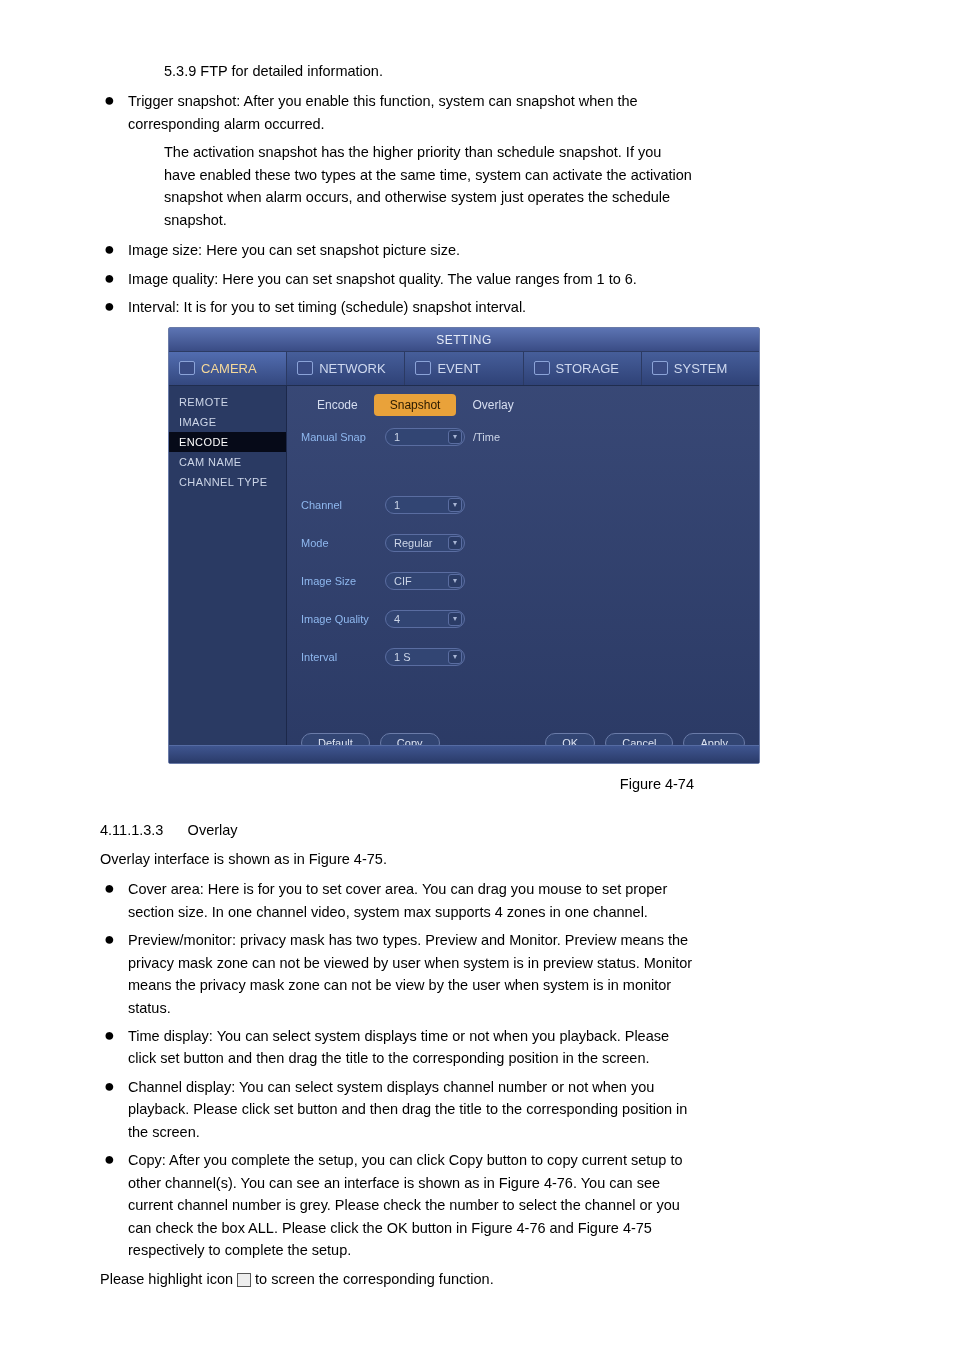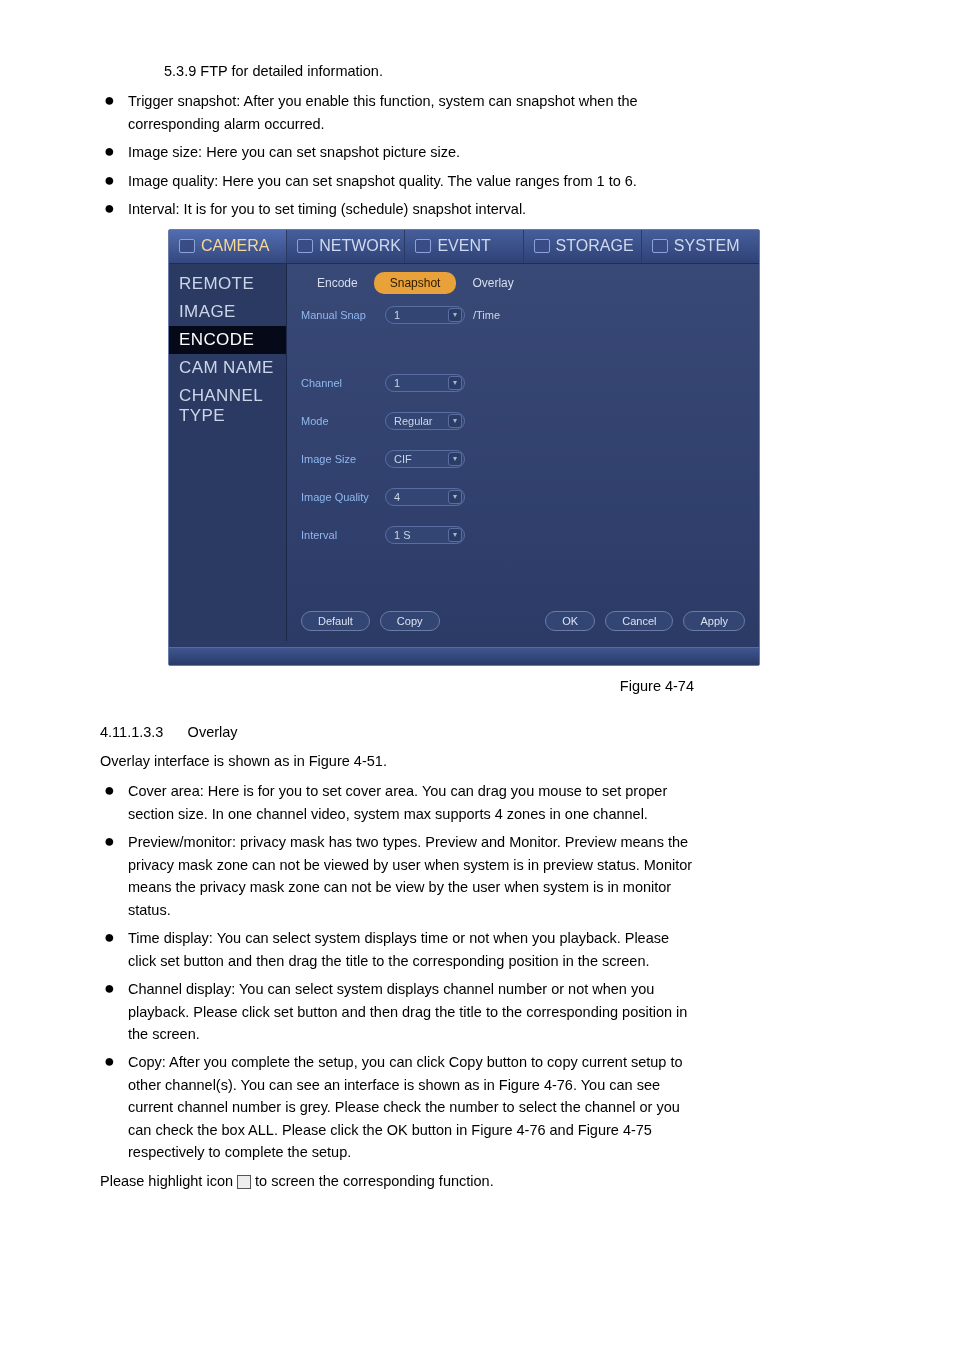--- a/index.html
+++ b/index.html
@@ -6,33 +6,33 @@
   html, body { width: 954px; height: 1350px; background: #fff; font-family: Arial, sans-serif; font-size: 14px; color: #000; }
   .page { width: 774px; height: 1350px; position: relative; padding: 60px 80px 40px 100px; }
   .body-text { line-height: 1.55; font-size: 14.5px; }
   .indent { margin-left: 64px; }
   ul.bullets { list-style: none; padding: 0; margin: 0; }
   ul.bullets > li { display: flex; align-items: flex-start; margin-bottom: 6px; }
   ul.bullets > li .dot { width: 28px; flex: none; font-size: 18px; line-height: 1.2; text-align: left; padding-left: 4px; }
   ul.bullets > li .txt { flex: 1; }
   .screenshot-wrap { margin: 8px 0 12px 68px; width: 592px; height: 437px; border: 1px solid #6a7ba8; background: linear-gradient(#3a4a78,#2b3a65); font-size: 11px; color: #cdd6e8; position: relative; border-radius: 2px; }
   .titlebar { height: 24px; background: linear-gradient(#5c74b3,#3a4c85); border-bottom: 1px solid #2c3b63; text-align: center; line-height: 24px; font-size: 12px; color: #e6ecf8; letter-spacing: 0.5px; }
-  .navtabs { height: 34px; background: linear-gradient(#465e9a,#2f4277); border-bottom: 1px solid #202d4e; display:flex; align-items:center; font-size: 16px; }
+  .navtabs { height: 34px; background: linear-gradient(#465e9a,#2f4277); border-bottom: 1px solid #202d4e; display:flex; align-items:center; font-size: 13px; }
   .navtab { flex:1; display:flex; align-items:center; justify-content:flex-start; padding-left:10px; gap:6px; color:#cfd9ef; border-right: 1px solid #2b3a63; height:100%; }
   .navtab:last-child { border-right:none; }
   .navtab.active { background: linear-gradient(#526db0,#34487f); color:#f5d89a; }
   .navicon { width:16px; height:14px; border:1px solid #8ba3d8; background:#3a4c85; border-radius:2px; display:inline-block; flex:none; }
   .shot-body { display:flex; height: calc(100% - 58px); }
   .sidebar { width:118px; background:#2a3a63; border-right:1px solid #1c284a; padding:6px 0; }
-  .sideitem { padding:4px 10px; color:#cdd6e8; font-size:17px; letter-spacing:0.4px; }
+  .sideitem { padding:4px 10px; color:#cdd6e8; font-size:11px; letter-spacing:0.4px; }
   .sideitem.active { background:#060a18; color:#fff; }
   .content { flex:1; padding:8px 14px 10px 14px; display:flex; flex-direction:column; }
   .subtabs { display:flex; gap:0; margin-bottom:12px; }
   .subtab { padding:4px 16px; font-size:12px; color:#d6def0; border-radius:4px; }
-  .subtab.active { background:#e9a23a; color:#2a1a00;border-radius:10px; }
+  .subtab.active { background:#e9a23a; color:#2a1a00; }
   .formrows { display:flex; flex-direction:column; gap:20px; }
   .frow { display:flex; align-items:center; gap:8px; font-size:11px; }
   .frow .label { width:76px; color:#8fb8ef; }
   .dd { height:18px; background:#324573; border:1px solid #5a6da1; border-radius:9px; color:#cdd6e8; display:flex; align-items:center; padding:0 6px 0 8px; font-size:11px; position:relative; }
   .dd.w80 { width:80px; }
   .dd .arrow { position:absolute; right:2px; top:1px; width:14px; height:14px; border:1px solid #5a6da1; border-radius:3px; background:#2b3c66; display:flex; align-items:center; justify-content:center; font-size:8px; color:#a8b5d4; }
   .btnrow { margin-top:auto; display:flex; gap:10px; align-items:center; padding-top:10px; }
   .btnrow .spacer { flex:1; }
   .btn { height:20px; padding:0 16px; border:1px solid #6a7ba8; border-radius:10px; background:#324573; color:#dbe2f2; font-size:11px; display:flex; align-items:center; justify-content:center; }
   .bottombar { position:absolute; bottom:0; left:0; right:0; height:18px; background:linear-gradient(#3f5590,#2a3b69); border-top:1px solid #556ba3; }
@@ -48,37 +48,39 @@
 
   <div class="body-text indent plain">5.3.9 FTP for detailed information.</div>
 
   <ul class="bullets indent body-text">
     <li>
       <span class="dot">●</span>
       <span class="txt">Trigger snapshot: After you enable this function, system can snapshot when the corresponding alarm occurred.</span>
     </li>
   </ul>
 
+  <div class="body-text indent plain">The activation snapshot has the higher priority than schedule snapshot. If you have enabled these two types at the same time, system can activate the activation snapshot when alarm occurs, and otherwise system just operates the schedule snapshot.</div>
 
   <ul class="bullets indent body-text">
     <li>
       <span class="dot">●</span>
       <span class="txt">Image size: Here you can set snapshot picture size.</span>
     </li>
     <li>
       <span class="dot">●</span>
       <span class="txt">Image quality: Here you can set snapshot quality. The value ranges from 1 to 6.</span>
     </li>
     <li>
       <span class="dot">●</span>
       <span class="txt">Interval: It is for you to set timing (schedule) snapshot interval.</span>
     </li>
   </ul>
 
   <div class="screenshot-wrap">
+    <div class="titlebar">SETTING</div>
     <div class="navtabs">
       <div class="navtab active">
         <span class="navicon"></span>
         <span>CAMERA</span>
       </div>
       <div class="navtab">
         <span class="navicon"></span>
         <span>NETWORK</span>
       </div>
       <div class="navtab">
@@ -172,21 +174,21 @@
   </div>
 
   <div class="figcap">Figure 4-74</div>
 
   <h4>
     <span class="sec-num">4.11.1.3.3</span>
     &nbsp;&nbsp;&nbsp;&nbsp;
     <span>Overlay</span>
   </h4>
 
-  <div class="body-text plain">Overlay interface is shown as in Figure 4-51.</div>
+  <div class="body-text plain">Overlay interface is shown as in Figure 4-75.</div>
 
   <ul class="bullets indent body-text">
     <li>
       <span class="dot">●</span>
       <span class="txt">Cover area: Here is for you to set cover area. You can drag you mouse to set proper section size. In one channel video, system max supports 4 zones in one channel.</span>
     </li>
     <li>
       <span class="dot">●</span>
       <span class="txt">Preview/monitor: privacy mask has two types. Preview and Monitor. Preview means the privacy mask zone can not be viewed by user when system is in preview status. Monitor means the privacy mask zone can not be view by the user when system is in monitor status.</span>
     </li>

